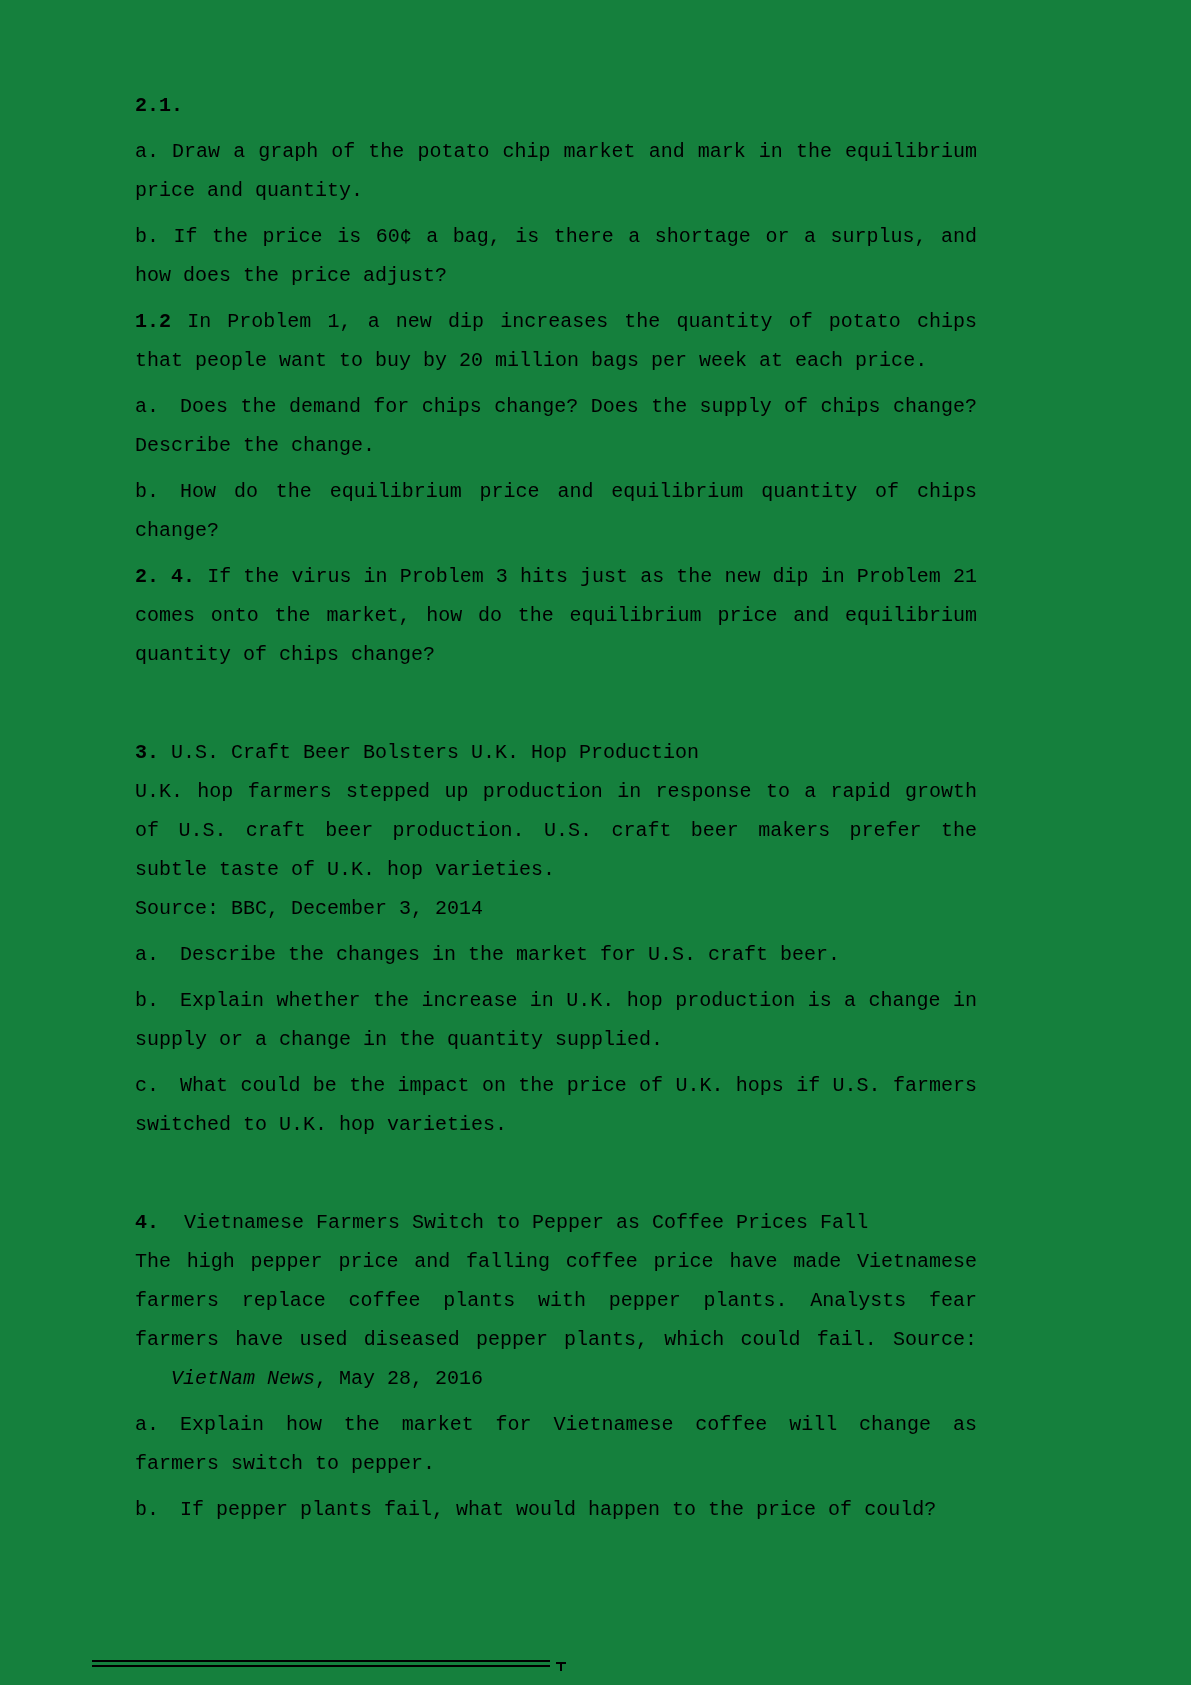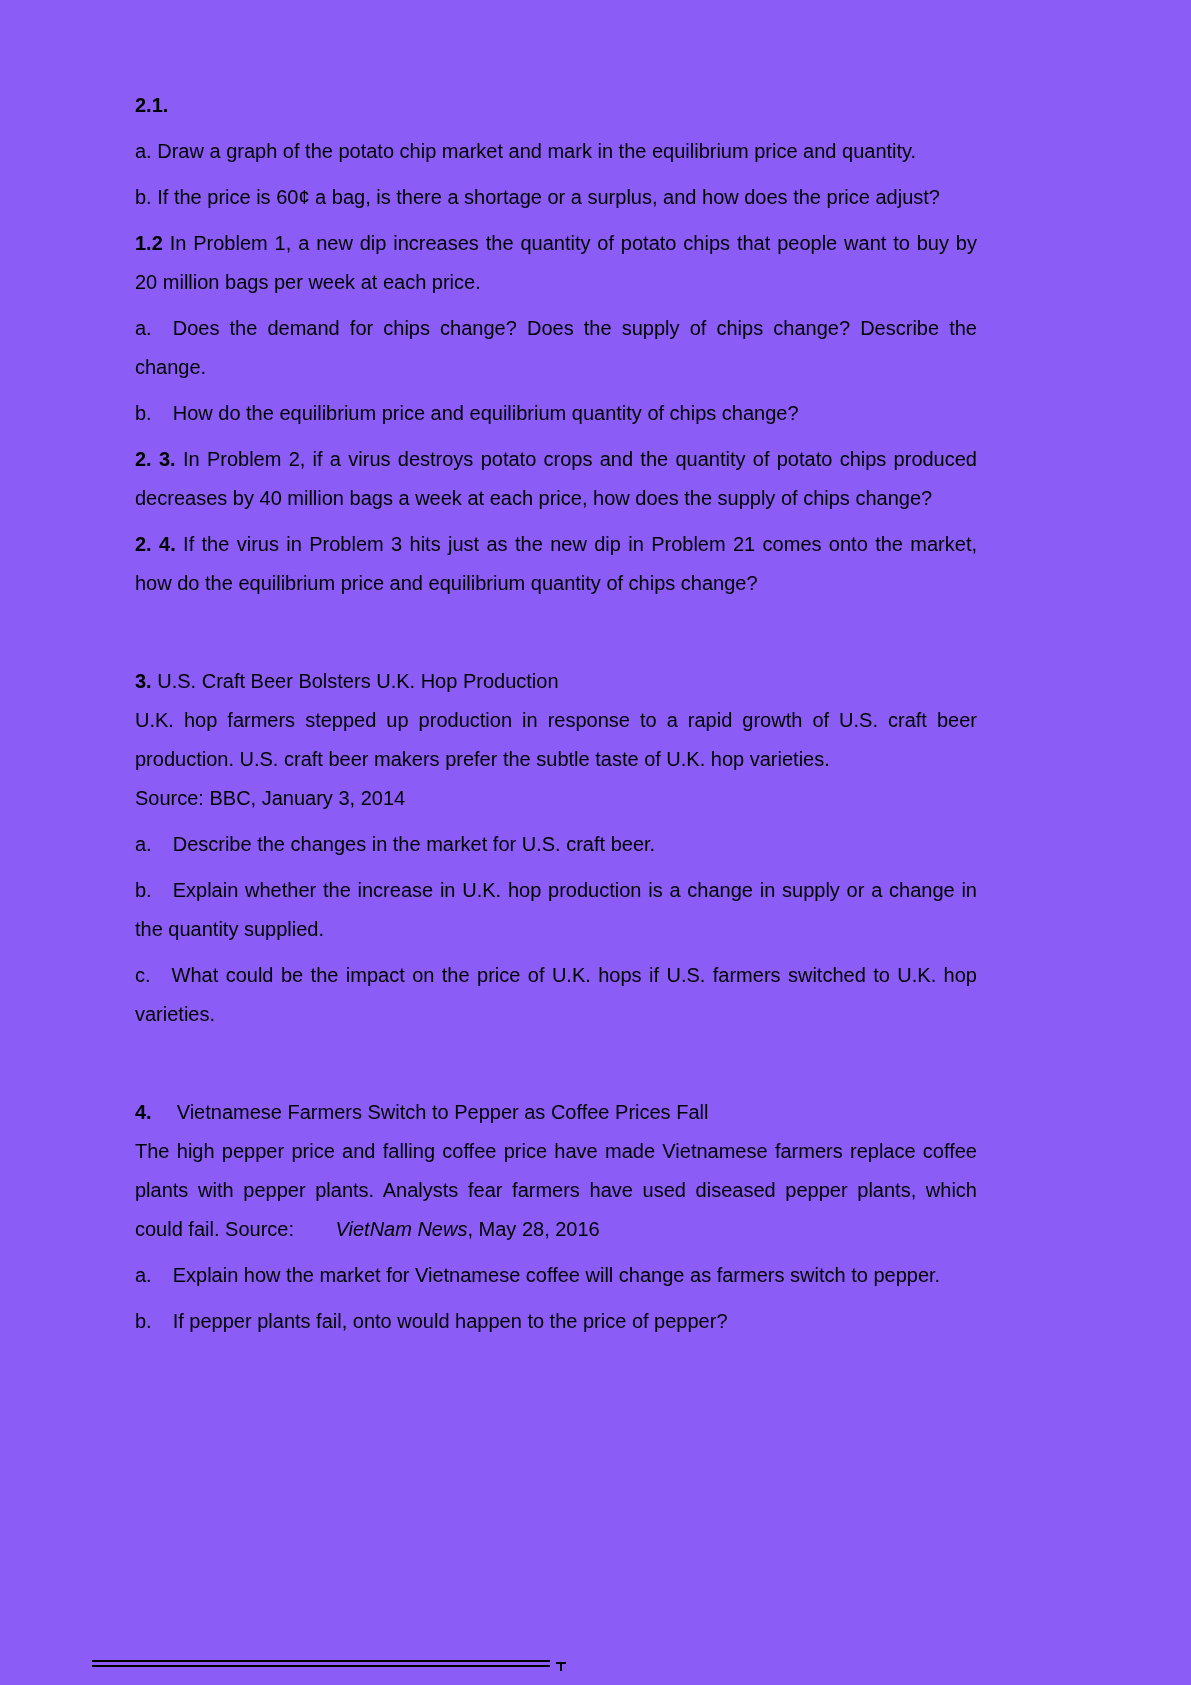--- a/index.html
+++ b/index.html
@@ -5,23 +5,23 @@
   html, body {
     margin: 0;
     padding: 0;
     background: #ffffff;
   }
   .page {
     position: relative;
     width: 1191px;
     height: 1685px;
     margin: 0 auto;
-    background: #8b5cf6;
+    background: #15803d;
     color: #000000;
-    font-family: Liberation Sans, sans-serif;
+    font-family: Liberation Mono, monospace;
     font-size: 20px;
     line-height: 39px;
     box-sizing: border-box;
     padding: 86px 214px 0 135px;
     overflow: hidden;
   }
   p {
     margin: 0 0 7px 0;
     text-align: justify;
   }
@@ -89,44 +89,43 @@
   <p>a. Draw a graph of the potato chip market and mark in the equilibrium price and quantity.</p>
 
   <p>b. If the price is 60¢ a bag, is there a shortage or a surplus, and how does the price adjust?</p>
 
   <p><span class="num">1.2</span><span> In Problem 1, a new dip increases the quantity of potato chips that people want to buy by 20 million bags per week at each price.</span></p>
 
   <p><span class="lbl">a.</span><span>Does the demand for chips change? Does the supply of chips change? Describe the change.</span></p>
 
   <p><span class="lbl">b.</span><span>How do the equilibrium price and equilibrium quantity of chips change?</span></p>
 
-  <p><span class="num">2. 3.</span><span> In Problem 2, if a virus destroys potato crops and the quantity of potato chips produced decreases by 40 million bags a week at each price, how does the supply of chips change?</span></p>
 
   <p><span class="num">2. 4.</span><span> If the virus in Problem 3 hits just as the new dip in Problem 21 comes onto the market, how do the equilibrium price and equilibrium quantity of chips change?</span></p>
 
   <div class="gap"></div>
 
   <p class="tight"><span class="num">3.</span><span> U.S. Craft Beer Bolsters U.K. Hop Production</span></p>
 
   <p class="tight">U.K. hop farmers stepped up production in response to a rapid growth of U.S. craft beer production. U.S. craft beer makers prefer the subtle taste of U.K. hop varieties.</p>
 
-  <p>Source: BBC, January 3, 2014</p>
+  <p>Source: BBC, December 3, 2014</p>
 
   <p><span class="lbl">a.</span><span>Describe the changes in the market for U.S. craft beer.</span></p>
 
   <p><span class="lbl">b.</span><span>Explain whether the increase in U.K. hop production is a change in supply or a change in the quantity supplied.</span></p>
 
   <p><span class="lbl">c.</span><span>What could be the impact on the price of U.K. hops if U.S. farmers switched to U.K. hop varieties.</span></p>
 
   <div class="gap"></div>
 
   <p class="tight"><span class="num lbl-wide">4.</span><span>Vietnamese Farmers Switch to Pepper as Coffee Prices Fall</span></p>
 
   <p><span>The high pepper price and falling coffee price have made Vietnamese farmers replace coffee plants with pepper plants. Analysts fear farmers have used diseased pepper plants, which could fail.  Source: </span><i>VietNam News</i><span>, May 28, 2016</span></p>
 
   <p><span class="lbl">a.</span><span>Explain how the market for Vietnamese coffee will change as farmers switch to pepper.</span></p>
 
-  <p><span class="lbl">b.</span><span>If pepper plants fail, onto would happen to the price of pepper?</span></p>
+  <p><span class="lbl">b.</span><span>If pepper plants fail, what would happen to the price of could?</span></p>
 
   <div class="footer-rule"></div>
   <div class="footer-mark"></div>
 
 </div>
 
 </body></html>

